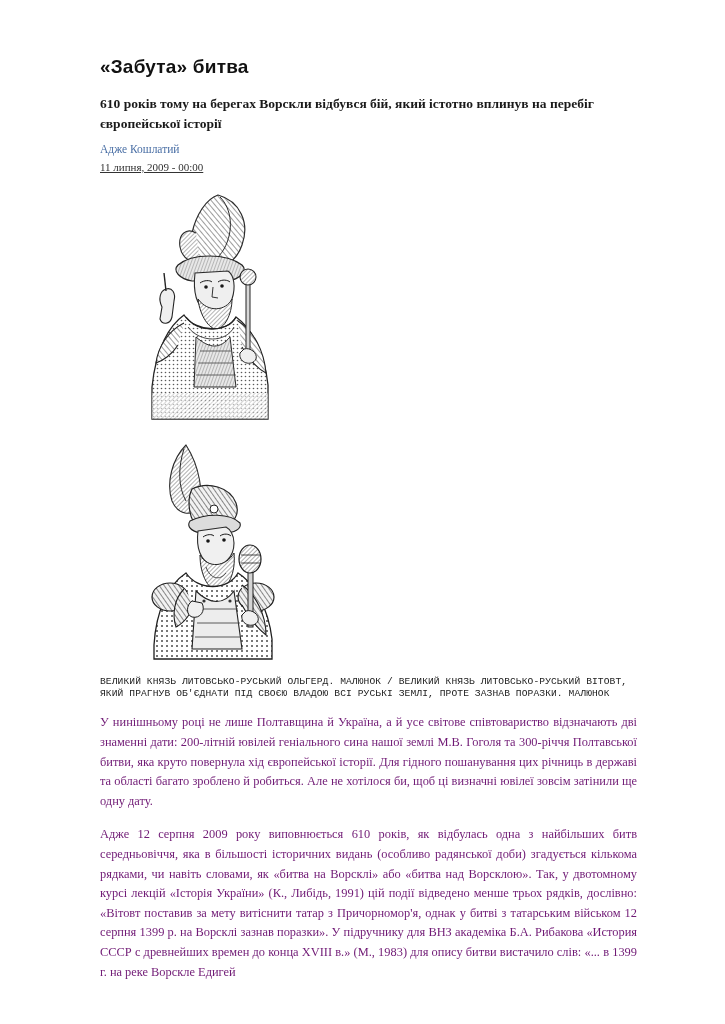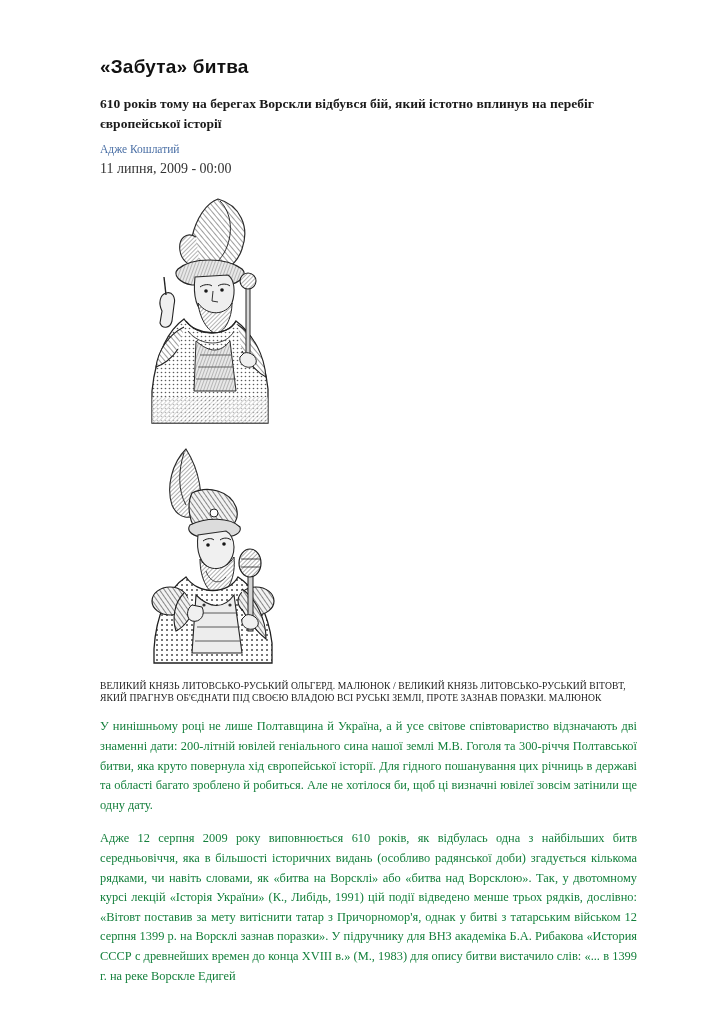--- a/index.html
+++ b/index.html
@@ -38,46 +38,47 @@
     margin: 0 0 8px 0;
   }
   .byline {
     font-family: "Liberation Serif", serif;
     font-size: 11.5px;
     color: #4a6fa5;
     margin: 0 0 6px 0;
   }
   .timestamp {
     font-family: "Liberation Serif", serif;
-    font-size: 14px;
+    font-size: 11px;
     color: #333333;
     margin: 0 0 14px 0;
+    text-decoration: underline;
   }
   .figure-block {
     margin: 0 0 4px 0;
   }
   .figure {
     display: block;
     margin: 0 0 12px 0;
     background: #ffffff;
   }
   .caption {
-    font-family: Liberation Serif, serif;
+    font-family: Liberation Mono, monospace;
     font-size: 9.6px;
     line-height: 1.35;
     color: #222222;
     letter-spacing: 0.1px;
     margin: 4px 0 12px 0;
     text-transform: uppercase;
   }
   .body-par {
     font-family: "Liberation Serif", serif;
     font-size: 12.4px;
     line-height: 1.58;
-    color: #15803d;
+    color: #701a75;
     text-align: justify;
     margin: 0 0 14px 0;
   }
   svg { display: block; }
 </style>
 </head>
 <body>
 
 <div class="page">
 

